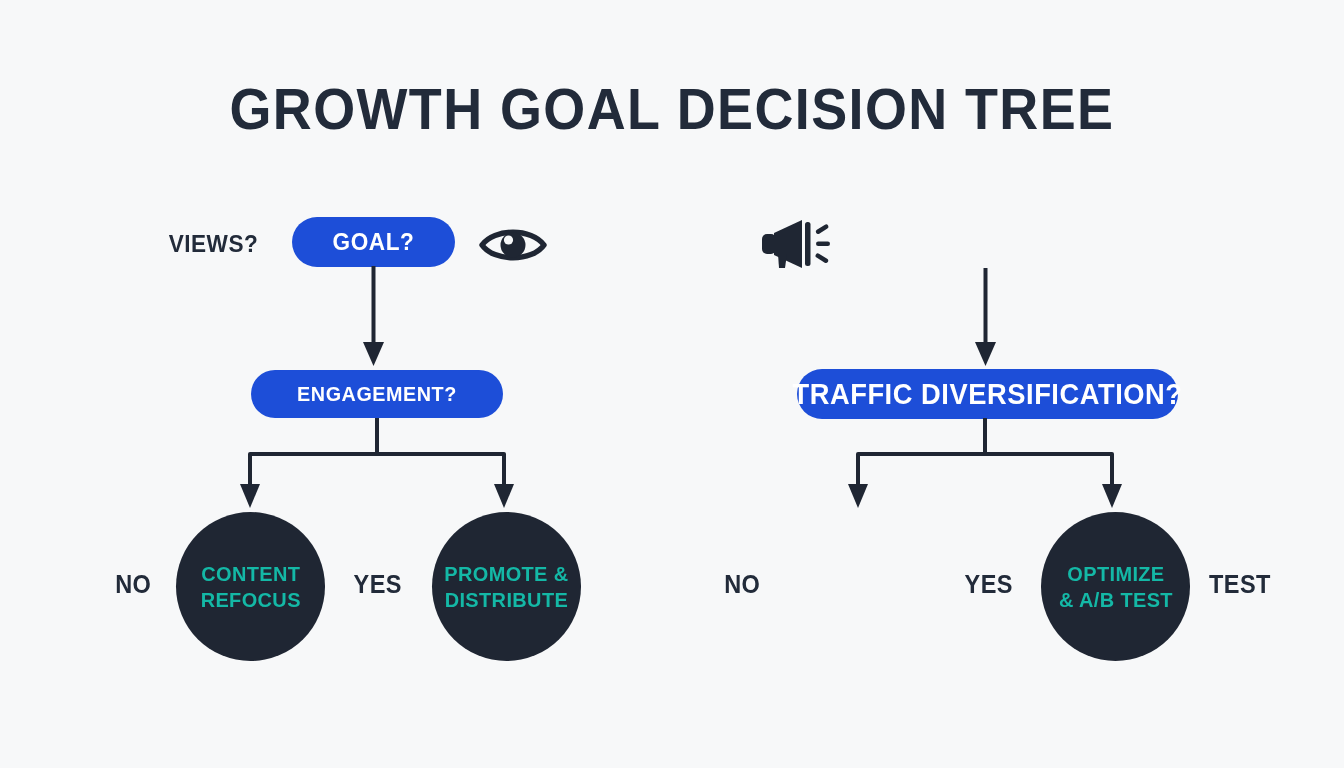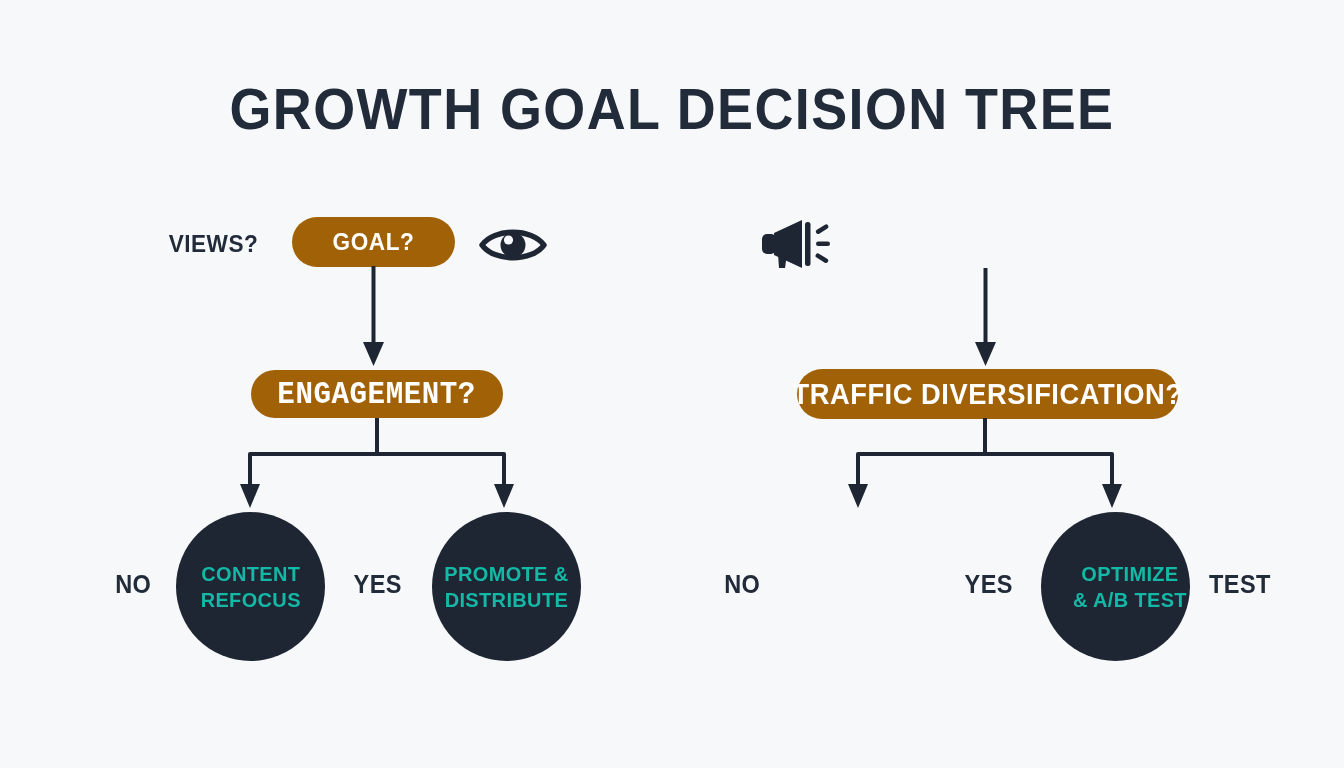--- a/index.html
+++ b/index.html
@@ -44,40 +44,39 @@
     position: absolute;
     display: flex;
     align-items: center;
     justify-content: center;
     border-radius: 999px;
     font-weight: 700;
     letter-spacing: 0.6px;
     white-space: nowrap;
   }
   .pill-filled {
-    background: #a16207;
+    background: #1d4ed8;
     color: #ffffff;
   }
   .pill-outline {
     background: #fbfcfc;
     color: #222b3a;
     border: 4px solid #1f2633;
   }
   .pill-inner { transform: scaleX(0.94); display: block; }
 
   #pill-goal {
     left: 292px; top: 217px;
     width: 163px; height: 50px;
     font-size: 24px;
   }
   #pill-engagement {
     left: 251px; top: 370px;
     width: 252px; height: 48px;
-    font-size: 31px;
-    font-family: Liberation Mono, monospace;
+    font-size: 21px;
   }
   #pill-impressions {
     left: 849px; top: 216px;
     width: 265px; height: 52px;
     font-size: 24px;
   }
   #pill-traffic {
     left: 797px; top: 369px;
     width: 381px; height: 50px;
     font-size: 29px;
@@ -112,21 +111,21 @@
     font-weight: 700;
     font-size: 21px;
     line-height: 26px;
     letter-spacing: 0.4px;
   }
   .circle .ctext { transform: scaleX(0.95); display: block; }
 
   #circle-content  { left: 176px; top: 512px; width: 149px; height: 149px; }
   #circle-promote  { left: 432px; top: 512px; width: 149px; height: 149px; }
   #circle-channels { left: 784px; top: 512px; width: 149px; height: 149px; }
-  #circle-optimize { left: 1041px; top: 512px; width: 149px; height: 149px; justify-content: flex-end; }
+  #circle-optimize { left: 1041px; top: 512px; width: 149px; height: 149px; }
 
   
   .connector { position: absolute; pointer-events: none; }
 
   
   .icon { position: absolute; }
   #icon-eye { left: 478px; top: 222px; width: 70px; height: 46px; }
   #icon-megaphone { left: 760px; top: 216px; width: 72px; height: 56px; }
 </style>
 </head>

